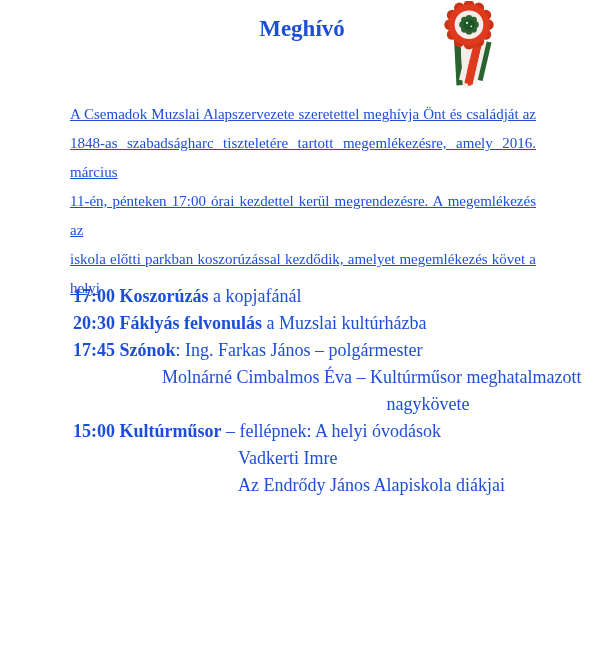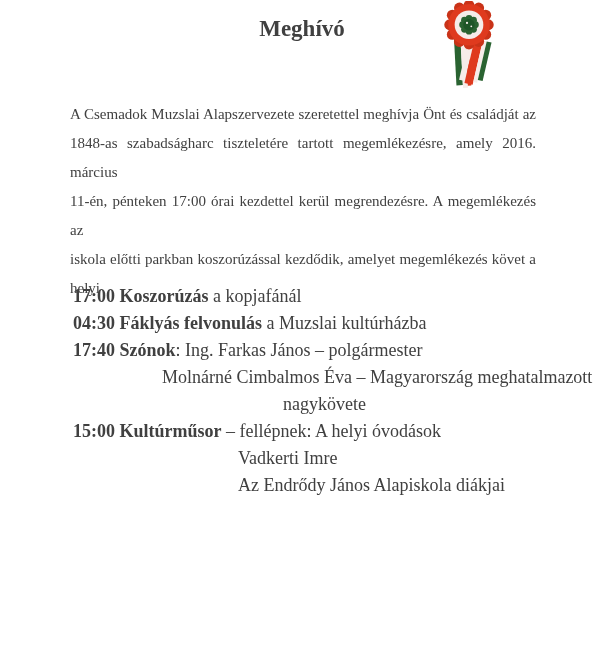--- a/index.html
+++ b/index.html
@@ -6,21 +6,21 @@
     margin: 0;
     padding: 0;
     background: #ffffff;
   }
   .page {
     position: relative;
     width: 604px;
     height: 648px;
     background: #ffffff;
     font-family: "Liberation Serif", serif;
-    color: #404040;
+    color: #1d4ed8;
     overflow: hidden;
   }
   .title {
     position: absolute;
     top: 14px;
     left: 0;
     right: 0;
     margin: 0;
     text-align: center;
     font-size: 23px;
@@ -44,37 +44,38 @@
     position: absolute;
     left: 70px;
     top: 100px;
     width: 466px;
     font-size: 15px;
     line-height: 29px;
   }
   .para-line {
     text-align: justify;
     text-align-last: justify;
+    text-decoration: underline;
   }
   .para-line.last {
     text-align-last: left;
   }
   .schedule {
     position: absolute;
     left: 73px;
     top: 283px;
     width: 500px;
     font-size: 18px;
     line-height: 27px;
   }
   .sched-line { white-space: nowrap; }
   .sched-line .b { font-weight: bold; }
   .indent-0 { margin-left: 0; }
   .indent-1 { margin-left: 89px; }
-  .indent-2 { margin-left: 210px; }
+  .indent-2 { margin-left: 210px; text-align: center; }
   .indent-3 { margin-left: 165px; }
 </style>
 </head>
 <body>
 
 <div class="page">
 
   <h1 class="title">Meghívó</h1>
 
   <div class="cockade">
@@ -127,22 +128,22 @@
 
   <div class="paragraph">
       <div class="para-line">A Csemadok Muzslai Alapszervezete szeretettel meghívja Önt és családját az</div>
       <div class="para-line">1848-as szabadságharc tiszteletére tartott megemlékezésre, amely 2016. március</div>
       <div class="para-line">11-én, pénteken 17:00 órai kezdettel kerül megrendezésre. A megemlékezés az</div>
       <div class="para-line">iskola előtti parkban koszorúzással kezdődik, amelyet megemlékezés követ a helyi</div>
     </div>
 
   <div class="schedule">
       <div class="sched-line indent-0"><span class="b">17:00 Koszorúzás</span><span> a kopjafánál</span></div>
-      <div class="sched-line indent-0"><span class="b">04:30 Fáklyás felvonulás</span><span> a Muzslai kultúrházba</span></div>
-      <div class="sched-line indent-0"><span class="b">17:40 Szónok</span><span>: Ing. Farkas János – polgármester</span></div>
-      <div class="sched-line indent-1"><span>Molnárné Cimbalmos Éva – Magyarország meghatalmazott</span></div>
+      <div class="sched-line indent-0"><span class="b">20:30 Fáklyás felvonulás</span><span> a Muzslai kultúrházba</span></div>
+      <div class="sched-line indent-0"><span class="b">17:45 Szónok</span><span>: Ing. Farkas János – polgármester</span></div>
+      <div class="sched-line indent-1"><span>Molnárné Cimbalmos Éva – Kultúrműsor meghatalmazott</span></div>
       <div class="sched-line indent-2"><span>nagykövete</span></div>
       <div class="sched-line indent-0"><span class="b">15:00 Kultúrműsor</span><span> – fellépnek: A helyi óvodások</span></div>
       <div class="sched-line indent-3"><span>Vadkerti Imre</span></div>
       <div class="sched-line indent-3"><span>Az Endrődy János Alapiskola diákjai</span></div>
     </div>
 
 </div>
 
 </body></html>

